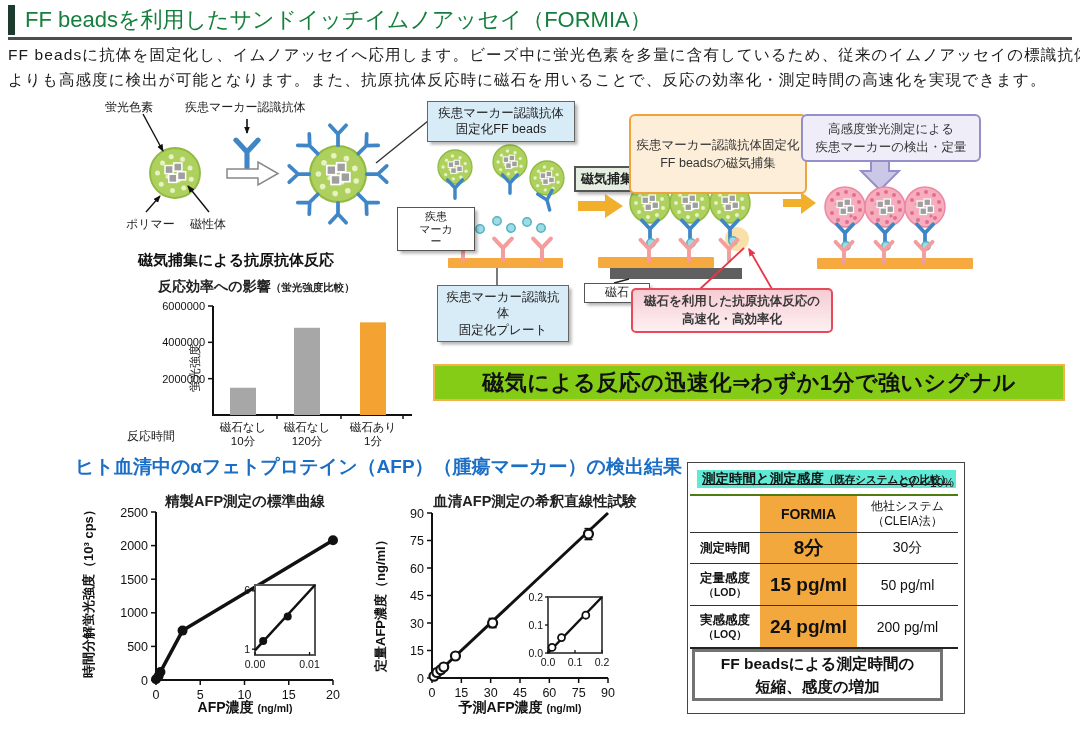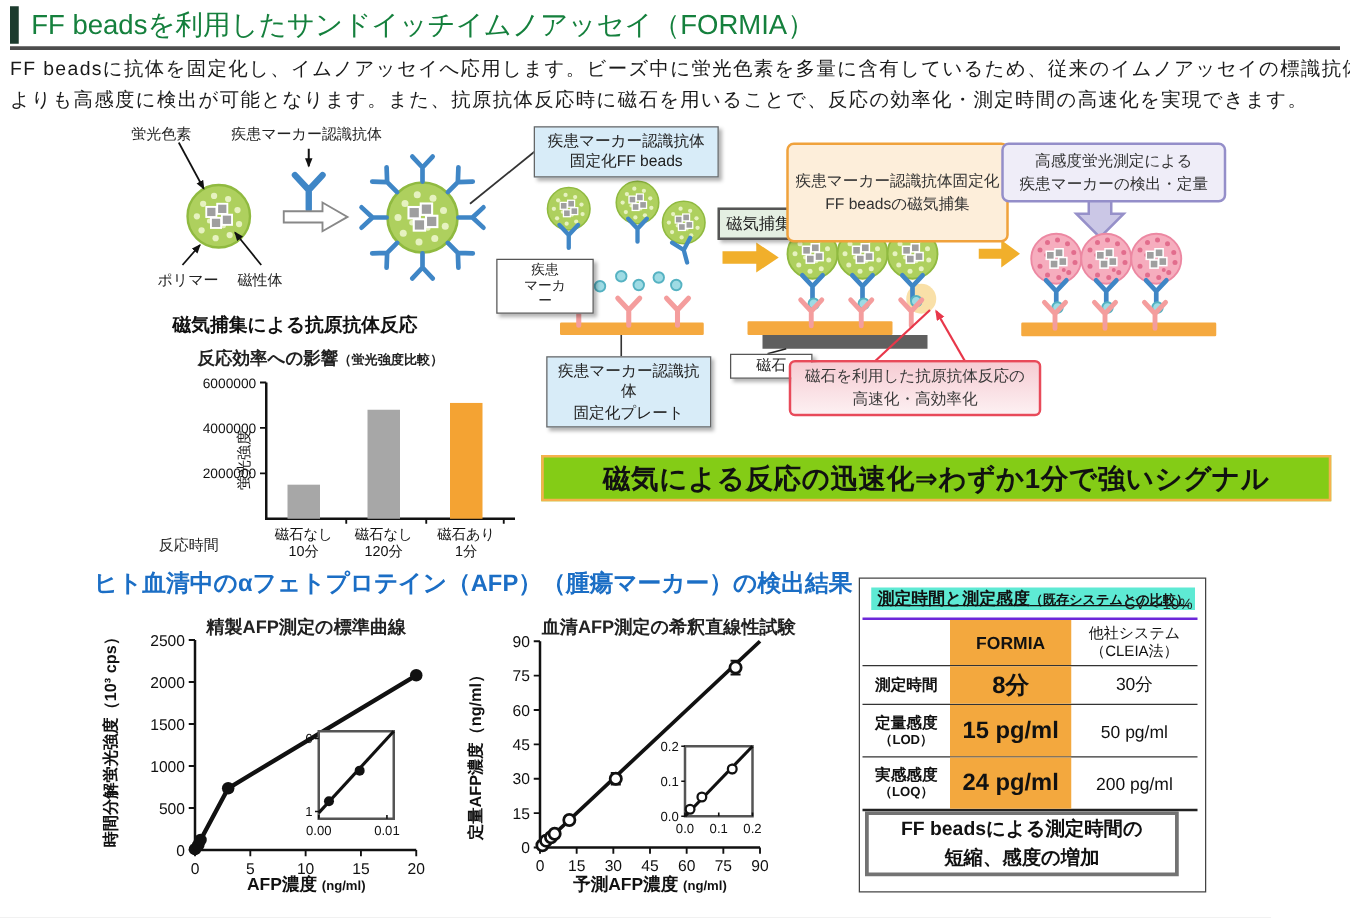--- a/index.html
+++ b/index.html
@@ -11,42 +11,42 @@
           font-size:13px;font-weight:bold;color:#111;}
   #title-wrap{position:absolute;left:8px;top:5px;border-left:7px solid #1c3b2e;padding-left:10px;
               font-size:22px;font-weight:normal;color:#15803d;line-height:30px;white-space:nowrap;}
   #title-rule{position:absolute;left:8px;top:37px;width:1064px;height:3px;background:#4d4d4d;}
   .intro{position:absolute;left:8px;font-size:15.5px;letter-spacing:1.1px;color:#1a1a1a;white-space:nowrap;}
   .lightblue-box{position:absolute;background:#d8ecf8;border:1.5px solid #666;box-shadow:2.5px 2.5px 3px rgba(0,0,0,.3);
                  text-align:center;font-size:12.5px;line-height:1.3;padding:3px 4px;color:#222;}
   .white-box{position:absolute;background:#fff;border:1.5px solid #555;box-shadow:2.5px 2.5px 3px rgba(0,0,0,.3);
              text-align:center;font-size:11px;line-height:1.15;padding:2px 16px;color:#222;}
   .green-box{position:absolute;background:#e4efe2;border:2px solid #555;box-shadow:2.5px 2.5px 3px rgba(0,0,0,.3);
-             text-align:center;font-size:13px;font-weight:normal;padding:2px 5px;color:#222;}
+             text-align:center;font-size:13px;font-weight:bold;padding:2px 5px;color:#222;}
   .orange-callout{position:absolute;background:#fdeeda;border:2.5px solid #f0a23c;border-radius:6px;
                   text-align:center;font-size:12.5px;line-height:1.45;padding:20px 4px;color:#333;}
   .red-callout{position:absolute;background:linear-gradient(#f6ccd3,#fdf0f2);border:2px solid #e84a5a;border-radius:5px;
-               text-align:center;font-size:12.5px;line-height:1.4;padding:3px 4px;color:#3a3a3a;}
+               text-align:center;font-size:12.5px;line-height:1.4;padding:3px 4px;color:#3a3a3a;font-weight:bold;}
   .purple-callout{position:absolute;background:#efedf8;border:2.5px solid #948ec9;border-radius:6px;
                   text-align:center;font-size:12.5px;line-height:1.45;padding:4px 4px;color:#333;}
   #banner{position:absolute;left:433px;top:364px;width:628px;height:33px;border:2.5px solid #f6b14d;
           background:#84cc16;text-align:center;font-size:22px;font-weight:bold;line-height:33px;color:#111;letter-spacing:.5px;}
   #results-heading{position:absolute;left:75px;top:454px;font-size:19px;font-weight:bold;color:#1b6ec5;white-space:nowrap;}
   .chart-title{position:absolute;text-align:center;font-size:14.5px;font-weight:bold;color:#222;}
   .xaxis-label{position:absolute;text-align:center;font-weight:bold;font-size:14px;color:#111;}
   .xaxis-label .unit{font-size:10.5px;font-weight:bold;}
   .bar-head{position:absolute;font-size:15px;font-weight:bold;color:#111;white-space:nowrap;}
   .bar-title{position:absolute;font-size:14px;font-weight:600;color:#222;white-space:nowrap;}
   .bar-title .note{font-size:10.5px;}
   
   #tbl-frame{position:absolute;left:687px;top:462px;width:276px;height:250px;border:1.6px solid #444;background:#fff;}
   #tbl-title{position:absolute;left:697px;top:470px;background:#5eead4;padding:0 5px;font-size:13.5px;font-weight:bold;color:#111;white-space:nowrap;text-decoration:underline;}
   #tbl-title .note{font-size:10.5px;font-weight:bold;}
   #cv-note{position:absolute;left:820px;top:476px;width:134px;text-align:right;font-size:12px;color:#222;}
-  #tbl{position:absolute;left:690px;top:494px;width:268px;border-top:2px solid #6d28d9;}
+  #tbl{position:absolute;left:690px;top:494px;width:268px;border-top:2px solid #4d7c0f;}
   .trow{display:flex;align-items:stretch;border-bottom:1.5px solid #333;}
   .trow:last-child{border-bottom:2px solid #222;}
   .c0{width:70px;display:flex;flex-direction:column;justify-content:center;text-align:center;font-size:12.5px;font-weight:bold;line-height:1.2;color:#111;}
   .c1{width:97px;background:#f3a83e;display:flex;flex-direction:column;justify-content:center;text-align:center;font-size:19px;font-weight:bold;color:#111;}
   .c2{width:101px;display:flex;flex-direction:column;justify-content:center;text-align:center;font-size:14px;color:#111;}
   .hrow{height:36px;} .r1{height:30px;} .r2{height:41px;} .r3{height:41px;}
   .hrow .c1{font-size:14px;} .hrow .c2{font-size:12px;line-height:1.25;}
   .sub{font-size:10.5px;font-weight:bold;}
   #conclusion{position:absolute;left:692px;top:649px;width:245px;height:46px;border:3px solid #737373;background:#fff;
               text-align:center;font-size:15.5px;font-weight:bold;line-height:23px;color:#111;}

